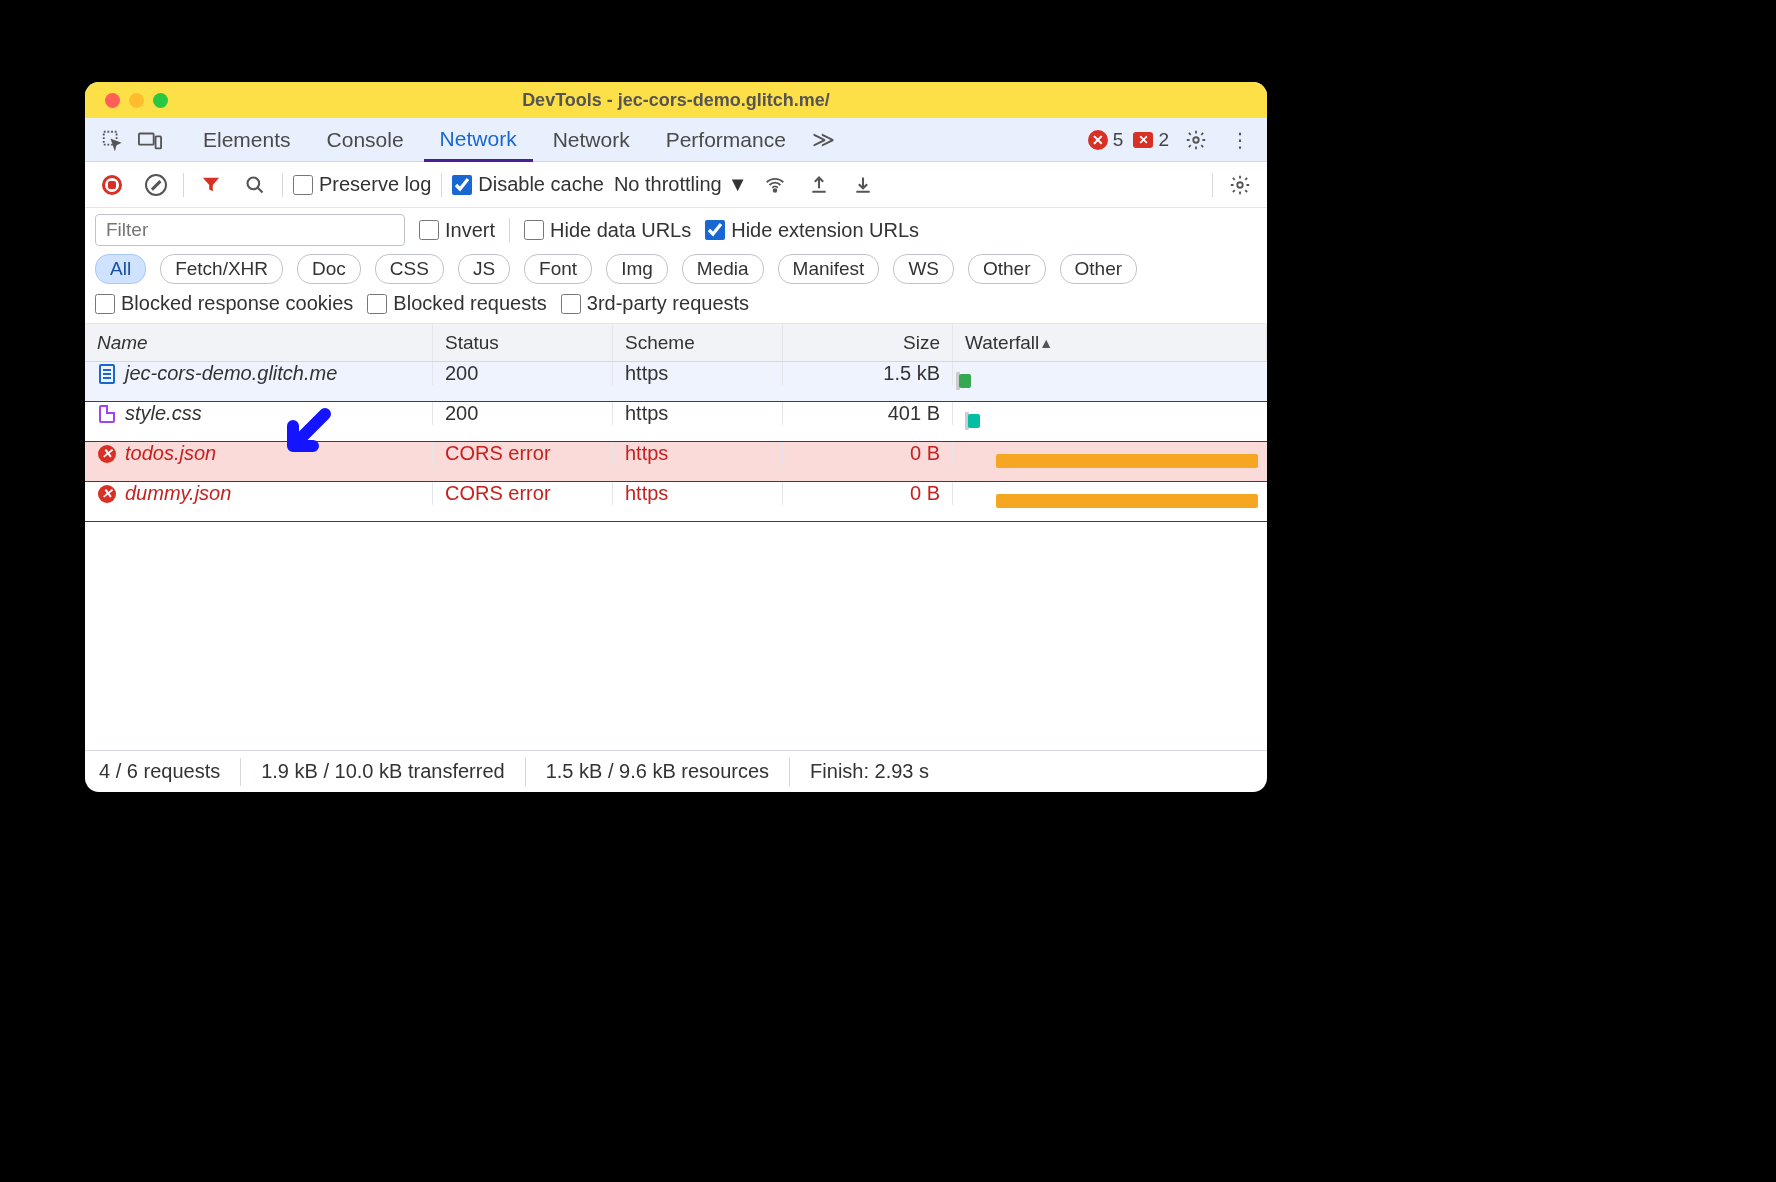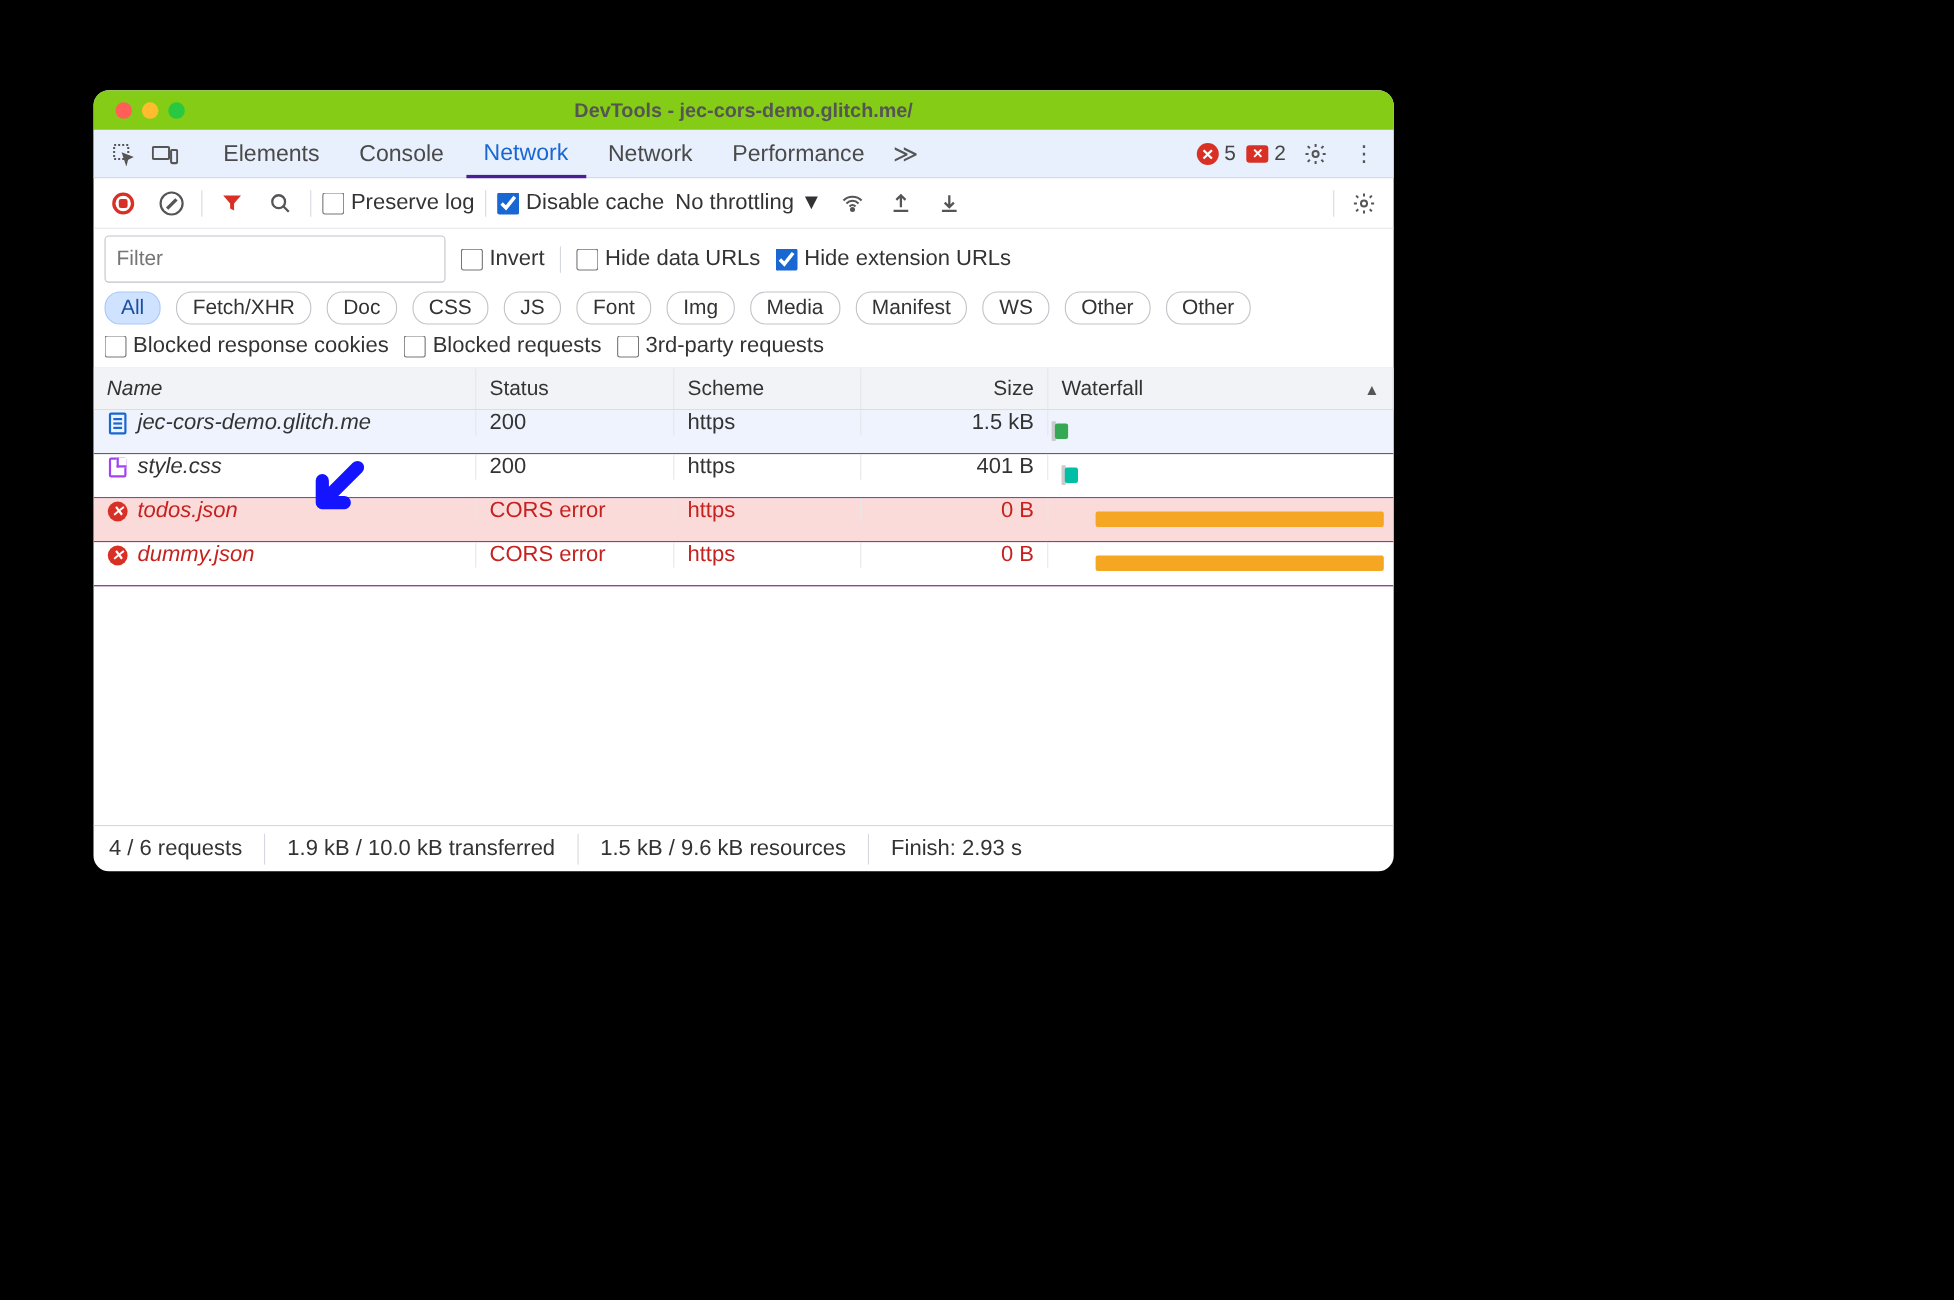--- a/index.html
+++ b/index.html
@@ -21,21 +21,21 @@
     background: #fff;
     border-radius: 14px;
     box-shadow: 0 30px 60px rgba(0,0,0,0.5);
     overflow: hidden;
     display: flex;
     flex-direction: column;
   }
   
   .titlebar {
     height: 36px;
-    background: #84cc16;
+    background: #fde047;
     display: flex;
     align-items: center;
     padding: 0 20px;
     position: relative;
   }
   .traffic { display: flex; gap: 9px; align-items: center; }
   .dot { width: 15px; height: 15px; border-radius: 50%; }
   .dot.red { background: #ff5f57; }
   .dot.yellow { background: #febc2e; }
   .dot.green { background: #28c840; }
@@ -128,42 +128,42 @@
   
   .filters {
     display: flex;
     flex-direction: column;
     border-bottom: 1px solid #e4e6e9;
     padding: 6px 10px 8px 10px;
     gap: 8px;
   }
   .filter-line { display:flex; align-items:center; gap:14px; flex-wrap: wrap;}
   .filter-input {
-    width: 310px; height: 43px; border:1px solid #c0c4c9; border-radius:4px;
+    width: 310px; height: 32px; border:1px solid #c0c4c9; border-radius:4px;
     padding: 0 10px; font-size: 19px; color:#6d28d9;
   }
   .chip {
     border:1px solid #c0c4c9; border-radius:14px;
     padding: 3px 14px; font-size:19px; color:#333; cursor:pointer;
     background:#fff;
   }
   .chip.active { background:#cfe2ff; border-color:#a8c7fa; color:#1a4ea0;}
   
   .net-table { flex:1; display:flex; flex-direction:column; overflow:hidden; position:relative;}
   .thead {
     display:flex; height:38px; background:#f1f3f6;
     border-bottom:1px solid #d5d9de; font-size:19px; color:#333;
   }
   .th, .td { display:flex; align-items:center; padding:0 12px; border-right:1px solid #e4e6e9; }
   .col-name { width: 348px; font-style: italic;}
   .col-status { width: 180px;}
   .col-scheme { width: 170px;}
   .col-size { width: 170px; justify-content:flex-end;}
   .col-wf { flex:1; position:relative;}
-  .th.col-wf { justify-content:space-between;}
+  .th.col-wf { }
   .sort-tri { font-size:14px; color:#555;}
   .tbody { flex:1; overflow:auto; position:relative;}
   .tr {
     display:flex; height:40px; border-bottom:1px solid #701a75;
     font-size:20px; color:#333;
     align-items:flex-start;
   }
   .tr.alt0 { background:#eef3fd;}
   .tr.alt1 { background:#fff;}
   .tr.highlight { background:#fbdada;}

